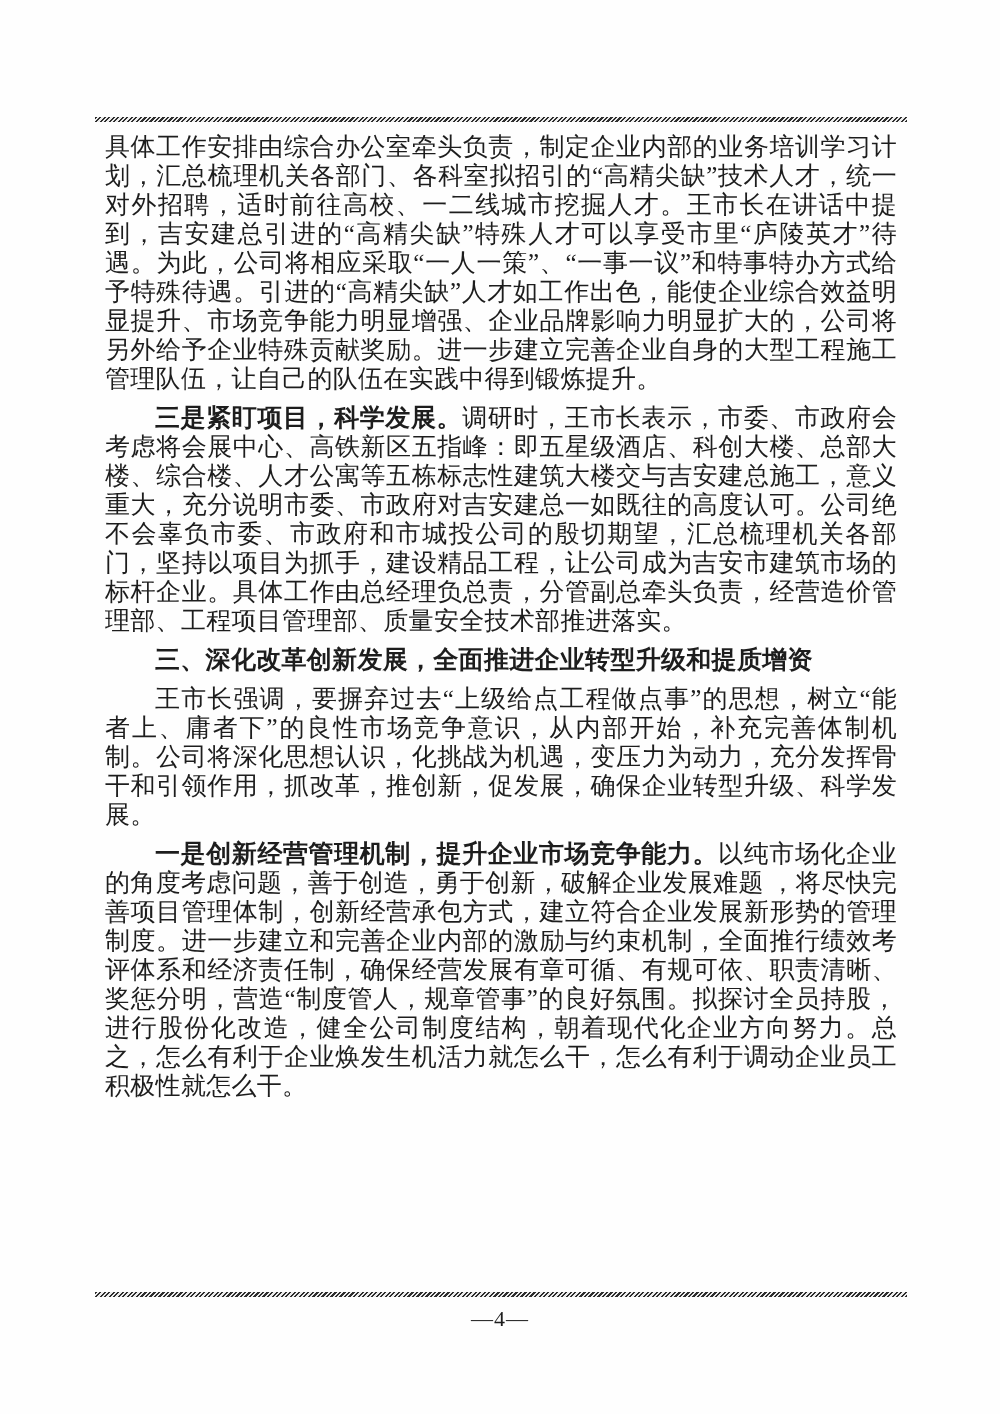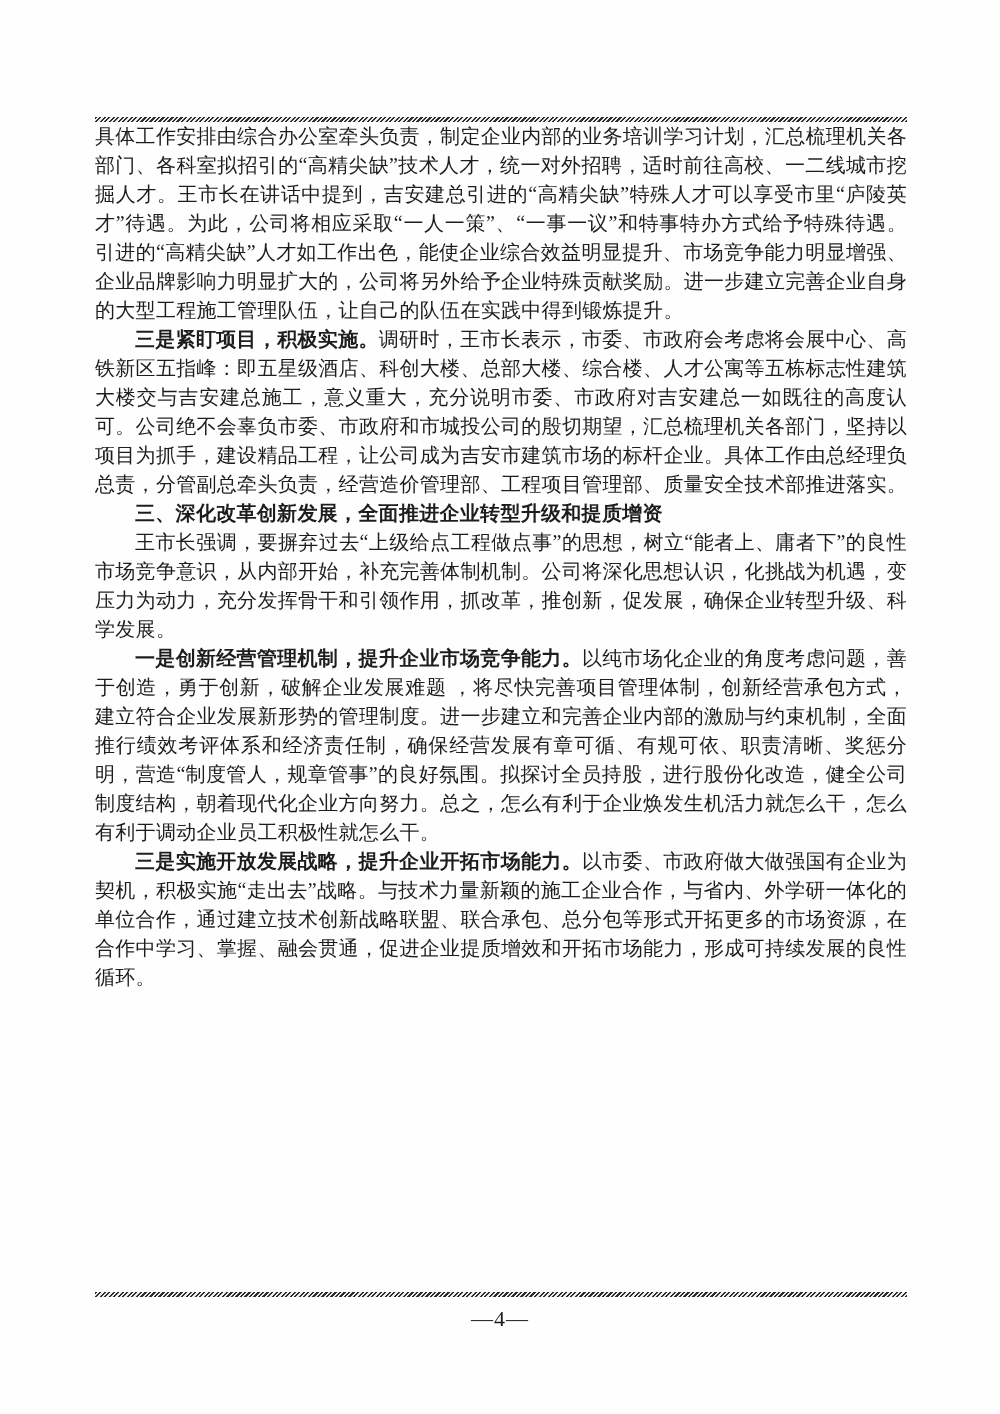--- a/index.html
+++ b/index.html
@@ -30,22 +30,22 @@
   }
   .rule-top { top: 117px; }
   .rule-bottom { top: 1292px; }
   .text-block {
     position: absolute;
     left: 95px;
     top: 122px;
     width: 812px;
   }
   .text-block p {
-    margin: 0;
-    font-size: 20px;
+    margin: 10px;
+    font-size: 25px;
     line-height: 29px;
     text-align: justify;
     letter-spacing: 0.3px;
   }
   .text-block p.indent { text-indent: 2em; }
   .lead {
     font-weight: 700;
     font-family: "Liberation Sans", sans-serif;
   }
   .heading-text {
@@ -67,30 +67,29 @@
 <body>
 
 <div class="page">
 
   <div class="rule rule-top"></div>
 
   <div class="text-block">
 
     <p><span>具体工作安排由综合办公室牵头负责，制定企业内部的业务培训学习计划，汇总梳理机关各部门、各科室拟招引的“高精尖缺”技术人才，统一对外招聘，适时前往高校、一二线城市挖掘人才。王市长在讲话中提到，吉安建总引进的“高精尖缺”特殊人才可以享受市里“庐陵英才”待遇。为此，公司将相应采取“一人一策”、“一事一议”和特事特办方式给予特殊待遇。引进的“高精尖缺”人才如工作出色，能使企业综合效益明显提升、市场竞争能力明显增强、企业品牌影响力明显扩大的，公司将另外给予企业特殊贡献奖励。进一步建立完善企业自身的大型工程施工管理队伍，让自己的队伍在实践中得到锻炼提升。</span></p>
 
-    <p class="indent"><span class="lead">三是紧盯项目，积极实施。</span><span>调研时，王市长表示，市委、市政府会考虑将会展中心、高铁新区五指峰：即五星级酒店、科创大楼、总部大楼、综合楼、人才公寓等五栋标志性建筑大楼交与吉安建总施工，意义重大，充分说明市委、市政府对吉安建总一如既往的高度认可。公司绝不会辜负市委、市政府和市城投公司的殷切期望，汇总梳理机关各部门，坚持以项目为抓手，建设精品工程，让公司成为吉安市建筑市场的标杆企业。具体工作由总经理负总责，分管副总牵头负责，经营造价管理部、工程项目管理部、质量安全技术部推进落实。</span></p>
+    <p class="indent"><span class="lead">三是紧盯项目，科学发展。</span><span>调研时，王市长表示，市委、市政府会考虑将会展中心、高铁新区五指峰：即五星级酒店、科创大楼、总部大楼、综合楼、人才公寓等五栋标志性建筑大楼交与吉安建总施工，意义重大，充分说明市委、市政府对吉安建总一如既往的高度认可。公司绝不会辜负市委、市政府和市城投公司的殷切期望，汇总梳理机关各部门，坚持以项目为抓手，建设精品工程，让公司成为吉安市建筑市场的标杆企业。具体工作由总经理负总责，分管副总牵头负责，经营造价管理部、工程项目管理部、质量安全技术部推进落实。</span></p>
 
     <p class="indent"><span class="heading-text">三、深化改革创新发展，全面推进企业转型升级和提质增资</span></p>
 
     <p class="indent"><span>王市长强调，要摒弃过去“上级给点工程做点事”的思想，树立“能者上、庸者下”的良性市场竞争意识，从内部开始，补充完善体制机制。公司将深化思想认识，化挑战为机遇，变压力为动力，充分发挥骨干和引领作用，抓改革，推创新，促发展，确保企业转型升级、科学发展。</span></p>
 
     <p class="indent"><span class="lead">一是创新经营管理机制，提升企业市场竞争能力。</span><span>以纯市场化企业的角度考虑问题，善于创造，勇于创新，破解企业发展难题 ，将尽快完善项目管理体制，创新经营承包方式，建立符合企业发展新形势的管理制度。进一步建立和完善企业内部的激励与约束机制，全面推行绩效考评体系和经济责任制，确保经营发展有章可循、有规可依、职责清晰、奖惩分明，营造“制度管人，规章管事”的良好氛围。拟探讨全员持股，进行股份化改造，健全公司制度结构，朝着现代化企业方向努力。总之，怎么有利于企业焕发生机活力就怎么干，怎么有利于调动企业员工积极性就怎么干。</span></p>
 
 
-    <p class="indent"><span class="lead">三是实施开放发展战略，提升企业开拓市场能力。</span><span>以市委、市政府做大做强国有企业为契机，积极实施“走出去”战略。与技术力量新颖的施工企业合作，与省内、外学研一体化的单位合作，通过建立技术创新战略联盟、联合承包、总分包等形式开拓更多的市场资源，在合作中学习、掌握、融会贯通，促进企业提质增效和开拓市场能力，形成可持续发展的良性循环。</span></p>
 
 
   </div>
 
   <div class="rule rule-bottom"></div>
 
   <div class="page-number">—4—</div>
 
 </div>
 

